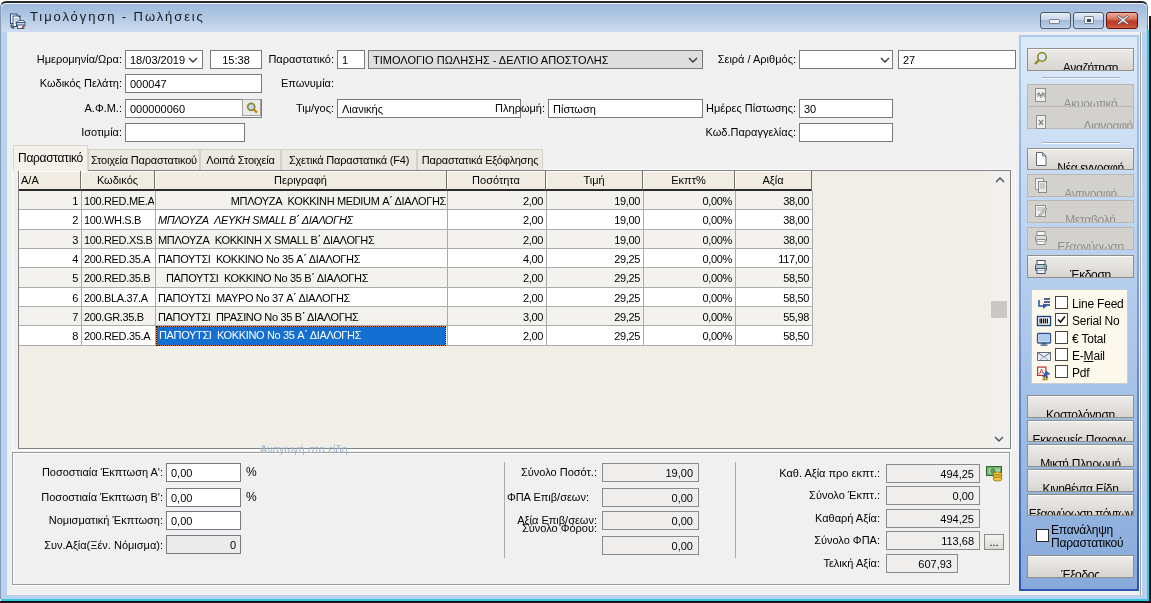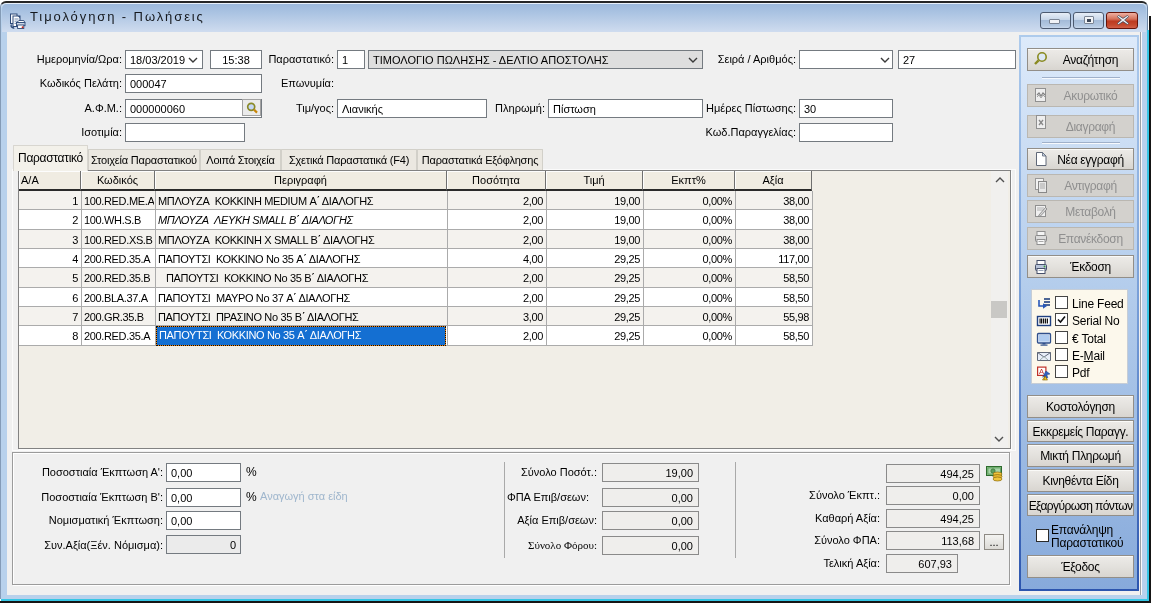--- a/index.html
+++ b/index.html
@@ -52,21 +52,21 @@
 .seltx { position:absolute; left:3px; top:3px; color:#fff; white-space:nowrap; letter-spacing:-0.35px; }
 .num { text-align:right; }
 .gv { position:absolute; top:0; width:1px; background:#ababab; }
 
 
 #sb { left:972px; top:0px; width:17px; height:277px; background:#f1f0ee; position:absolute; }
 
 
 #sbar-out { left:1019px; top:35px; width:120px; height:556px; background:linear-gradient(180deg,#aecbec 0%,#6f97d4 55%,#2c55ae 100%); }
 #sbar-in { left:1021px; top:37px; width:116px; height:552px; background:linear-gradient(180deg,#ddeafa 0%,#b4cdec 45%,#87aadb 100%); }
-.sbtn { position:absolute; left:1027px; width:107px; height:22.5px; border:1px solid #928e88; background:linear-gradient(180deg,#edebe8 0%,#e3e1dd 50%,#d8d5d0 100%); box-shadow:inset 0 1px 0 #fafaf8; text-align:center; padding-top:4px; font-size:12px; letter-spacing:-0.3px; white-space:nowrap; overflow:hidden; }
+.sbtn { position:absolute; left:1027px; width:107px; height:22.5px; border:1px solid #928e88; background:linear-gradient(180deg,#edebe8 0%,#e3e1dd 50%,#d8d5d0 100%); box-shadow:inset 0 1px 0 #fafaf8; text-align:center; padding-top:12px; font-size:12px; letter-spacing:-0.3px; white-space:nowrap; overflow:hidden; }
 .sbtn.dis { background:#d3d1cd; border-color:#bab7b1; color:#8f8f8f; box-shadow:none; }
 .sbtn.wide { left:1027px; width:107px; }
 .sbtn.ico { padding-left:20px; }
 .ssep { position:absolute; left:1042px; width:78px; height:2px; border-top:1px solid #9fb0ca; border-bottom:1px solid #f6f9fd; }
 .bico { position:absolute; left:1033px; width:16px; height:16px; }
 
 
 #ckpanel { left:1031px; top:289px; width:97px; height:95px; background:#fcf8ec; border:1px solid #c6cdd6; }
 .ckbox { position:absolute; left:1055px; width:13px; height:13px; background:#fff; border:1px solid #454545; }
 .cklbl { position:absolute; left:1072px; white-space:nowrap; font-size:12px; letter-spacing:-0.2px; }
@@ -139,21 +139,21 @@
 
   <div class="lbl" style="left:0px;width:122px;top:102px;">Α.Φ.Μ.:</div>
   <div class="fld" style="left:125px;top:99px;width:137px;">000000060</div>
   <div class="abs" style="left:242px;top:99px;width:19px;height:17px;border:1px solid #a2a2a2;background:#ebebeb;">
     <svg style="position:absolute;left:2px;top:1px;" width="14" height="14" viewBox="0 0 14 14">
         <circle cx="6.2" cy="5.8" r="3.5" fill="#c5d7f7" stroke="#8a8a28" stroke-width="1.7"></circle>
         <line x1="9" y1="8.6" x2="12" y2="11.6" stroke="#c8860a" stroke-width="2.2"></line>
       </svg>
   </div>
   <div class="lbl" style="left:134px;width:200px;top:102px;">Τιμ/γος:</div>
-  <div class="fld" style="left:337px;top:99px;width:150px;">Λιανικής</div>
+  <div class="fld" style="left:337px;top:99px;width:184px;">Λιανικής</div>
   <div class="lbl" style="left:345px;width:200px;top:102px;">Πληρωμή:</div>
   <div class="fld" style="left:548px;top:99px;width:155px;">Πίστωση</div>
   <div class="lbl" style="left:596px;width:200px;top:102px;">Ημέρες Πίστωσης:</div>
   <div class="fld" style="left:799px;top:99px;width:94px;">30</div>
 
   <div class="lbl" style="left:0px;width:122px;top:126px;">Ισοτιμία:</div>
   <div class="fld" style="left:125px;top:123px;width:120px;"></div>
   <div class="lbl" style="left:596px;width:200px;top:126px;">Κωδ.Παραγγελίας:</div>
   <div class="fld" style="left:799px;top:123px;width:94px;"></div>
 
@@ -168,21 +168,21 @@
     <div class="gh" style="left:0px;width:62px;text-align:left;padding-left:2px;">Α/Α</div>
     <div class="gh" style="left:62px;width:74px;">Κωδικός</div>
     <div class="gh" style="left:136px;width:292px;">Περιγραφή</div>
     <div class="gh" style="left:428px;width:99px;">Ποσότητα</div>
     <div class="gh" style="left:527px;width:97px;">Τιμή</div>
     <div class="gh" style="left:624px;width:92px;">Εκπτ%</div>
     <div class="gh" style="left:716px;width:77px;">Αξία</div>
     <div class="grow odd" style="top:20.00px;">
       <div class="gc num" style="left:0px;width:59px;">1</div>
       <div class="gc" style="left:65px;width:70px;">100.RED.ME.A</div>
-      <div class="gc" style="left:139px;width:288px;">ΜΠΛΟΥΖΑ&nbsp; ΚΟΚΚΙΝΗ MEDIUM Α΄ ΔΙΑΛΟΓΗΣ</div>
+      <div class="gc" style="left:139px;width:288px;text-align:right;">ΜΠΛΟΥΖΑ&nbsp; ΚΟΚΚΙΝΗ MEDIUM Α΄ ΔΙΑΛΟΓΗΣ</div>
       <div class="gc num" style="left:428px;width:96px;">2,00</div>
       <div class="gc num" style="left:527px;width:94px;">19,00</div>
       <div class="gc num" style="left:624px;width:89px;">0,00%</div>
       <div class="gc num" style="left:716px;width:74px;">38,00</div>
     </div>
     <div class="grow" style="top:39.35px;">
       <div class="gc num" style="left:0px;width:59px;">2</div>
       <div class="gc" style="left:65px;width:70px;">100.WH.S.B</div>
       <div class="gc" style="left:139px;width:288px;font-style:italic;">ΜΠΛΟΥΖΑ&nbsp; ΛΕΥΚΗ SMALL Β΄ ΔΙΑΛΟΓΗΣ</div>
       <div class="gc num" style="left:428px;width:96px;">2,00</div>
@@ -262,41 +262,42 @@
           <polyline points="1,1 5,5 9,1" fill="none" stroke="#505050" stroke-width="1.4"></polyline>
         </svg>
       <div style="position:absolute;left:0px;top:130px;width:16px;height:17px;background:#c9c8c5;"></div>
     </div>
   </div>
 
   <div id="bpanel" class="abs"></div>
   <div class="lbl" style="left:0px;width:163px;top:466px;">Ποσοστιαία Έκπτωση  Α':</div>
   <div class="fld" style="left:166px;top:463px;width:75px;">0,00</div>
   <div class="abs" style="left:246px;top:465px;font-size:12px;">%</div>
-  <div class="abs" style="left:260px;top:490px;color:#9fb6cd;">Αναγωγή στα είδη</div>
+  <div class="abs" style="left:260px;top:443px;color:#9fb6cd;">Αναγωγή στα είδη</div>
   <div class="lbl" style="left:0px;width:163px;top:491px;">Ποσοστιαία Έκπτωση  Β':</div>
   <div class="fld" style="left:166px;top:488px;width:75px;">0,00</div>
   <div class="abs" style="left:246px;top:490px;font-size:12px;">%</div>
   <div class="lbl" style="left:0px;width:163px;top:514px;">Νομισματική Έκπτωση:</div>
   <div class="fld" style="left:166px;top:511px;width:75px;">0,00</div>
   <div class="lbl" style="left:0px;width:163px;top:539px;">Συν.Αξία(Ξέν. Νόμισμα):</div>
   <div class="fld gray" style="left:166px;top:535px;width:75px;">0</div>
 
   <div class="vsep" style="left:504px;top:462px;height:96px;"></div>
   <div class="vsep" style="left:735px;top:462px;height:96px;"></div>
 
   <div class="lbl" style="left:397px;width:200px;top:466px;">Σύνολο Ποσότ.:</div>
   <div class="fld total" style="left:602px;top:463px;width:97px;">19,00</div>
   <div class="lbl" style="left:389px;width:200px;top:491px;">ΦΠΑ Επιβ/σεων:</div>
   <div class="fld total" style="left:602px;top:488px;width:97px;">0,00</div>
   <div class="lbl" style="left:397px;width:200px;top:514px;">Αξία Επιβ/σεων:</div>
   <div class="fld total" style="left:602px;top:511px;width:97px;">0,00</div>
-  <div class="lbl" style="left:397px;width:200px;top:539px;font-family:Liberation Serif, serif;">Σύνολο Φόρου:</div>
+  <div class="lbl" style="left:397px;width:200px;top:522px;">Σύνολο Φόρου:</div>
   <div class="fld total" style="left:602px;top:536px;width:97px;">0,00</div>
 
+  <div class="lbl" style="left:680px;width:200px;top:467px;">Καθ. Αξία προ εκπτ.:</div>
   <div class="fld total" style="left:886px;top:464px;width:94px;">494,25</div>
   <div class="lbl" style="left:680px;width:200px;top:489px;">Σύνολο Έκπτ.:</div>
   <div class="fld total" style="left:886px;top:486px;width:94px;">0,00</div>
   <div class="lbl" style="left:680px;width:200px;top:512px;">Καθαρή Αξία:</div>
   <div class="fld total" style="left:886px;top:509px;width:94px;">494,25</div>
   <div class="lbl" style="left:680px;width:200px;top:534px;">Σύνολο ΦΠΑ:</div>
   <div class="fld total" style="left:886px;top:531px;width:94px;">113,68</div>
   <div class="lbl" style="left:680px;width:200px;top:557px;">Τελική Αξία:</div>
   <div class="fld total" style="left:886px;top:554px;width:72px;">607,93</div>
 
@@ -320,21 +321,21 @@
       <circle cx="9" cy="6" r="4.2" fill="#dce8f6" stroke="#8a8a20" stroke-width="1.6"></circle>
       <line x1="5.6" y1="9.4" x2="2" y2="13" stroke="#8a8a20" stroke-width="2.4"></line>
     </svg>
   <div class="ssep" style="top:77px;"></div>
   <div class="sbtn dis ico" style="top:84px;">Ακυρωτικό</div>
   <svg class="bico" style="top:87px;" width="16" height="16" viewBox="0 0 16 16">
       <rect x="2.5" y="1.5" width="10" height="13" fill="#eee" stroke="#909090"></rect>
       <polyline points="4,8 6,6 8,9 10,6 12,8" fill="none" stroke="#808080" stroke-width="1.2"></polyline>
       <polyline points="4,10 6,8 8,11 10,8 12,10" fill="none" stroke="#a0a0a0" stroke-width="1"></polyline>
     </svg>
-  <div class="sbtn dis ico" style="top:115px;">Διαγραφή</div>
+  <div class="sbtn dis ico" style="top:106px;text-align:right;">Διαγραφή</div>
   <svg class="bico" style="top:114px;" width="16" height="16" viewBox="0 0 16 16">
       <rect x="3.5" y="1.5" width="9" height="13" fill="#eee" stroke="#909090"></rect>
       <line x1="6" y1="6" x2="10" y2="11" stroke="#888" stroke-width="1.3"></line>
       <line x1="10" y1="6" x2="6" y2="11" stroke="#888" stroke-width="1.3"></line>
     </svg>
   <div class="ssep" style="top:142px;"></div>
   <div class="sbtn ico" style="top:147.7px;">Νέα εγγραφή</div>
   <svg class="bico" style="top:150.5px;" width="16" height="16" viewBox="0 0 16 16">
       <path d="M3.5 1.5 h6 l3.5 3.5 v9.5 h-9.5 z" fill="#fff" stroke="#606878"></path>
       <path d="M9.5 1.5 v3.5 h3.5 z" fill="#c8d4e4" stroke="#606878" stroke-width="0.8"></path>
@@ -347,21 +348,21 @@
       <line x1="7" y1="9" x2="12" y2="9" stroke="#aaa"></line>
       <line x1="7" y1="11" x2="12" y2="11" stroke="#aaa"></line>
     </svg>
   <div class="sbtn dis ico" style="top:200.3px;">Μεταβολή</div>
   <svg class="bico" style="top:203px;" width="16" height="16" viewBox="0 0 16 16">
       <rect x="2.5" y="2.5" width="10" height="11" fill="#f0f0f0" stroke="#909090"></rect>
       <line x1="4" y1="5" x2="11" y2="5" stroke="#b0b0b0"></line>
       <line x1="4" y1="7" x2="11" y2="7" stroke="#b0b0b0"></line>
       <path d="M6 12 L12.5 4.5 L14 6 L7.5 13 L5.5 13.5 z" fill="#d8d8d8" stroke="#808080" stroke-width="0.8"></path>
     </svg>
-  <div class="sbtn dis ico" style="top:227.4px;">Επανέκδοση</div>
+  <div class="sbtn dis ico" style="top:227.4px;">Εξαργύρωση</div>
   <svg class="bico" style="top:230px;" width="16" height="16" viewBox="0 0 16 16">
       <rect x="4" y="1.5" width="8" height="5" fill="#f4f4f4" stroke="#909090"></rect>
       <rect x="2.5" y="5.5" width="11" height="6" rx="1" fill="#dcdcdc" stroke="#888"></rect>
       <rect x="4" y="9.5" width="8" height="5" fill="#f8f8f8" stroke="#909090"></rect>
       <line x1="5.5" y1="11.5" x2="10.5" y2="11.5" stroke="#a8a8a8"></line>
     </svg>
 
   <div class="sbtn ico" style="top:255.4px;">Έκδοση</div>
   <svg class="bico" style="top:258.5px;" width="16" height="16" viewBox="0 0 16 16">
       <rect x="4" y="1.5" width="8" height="5" fill="#fdfdfd" stroke="#46506a"></rect>

